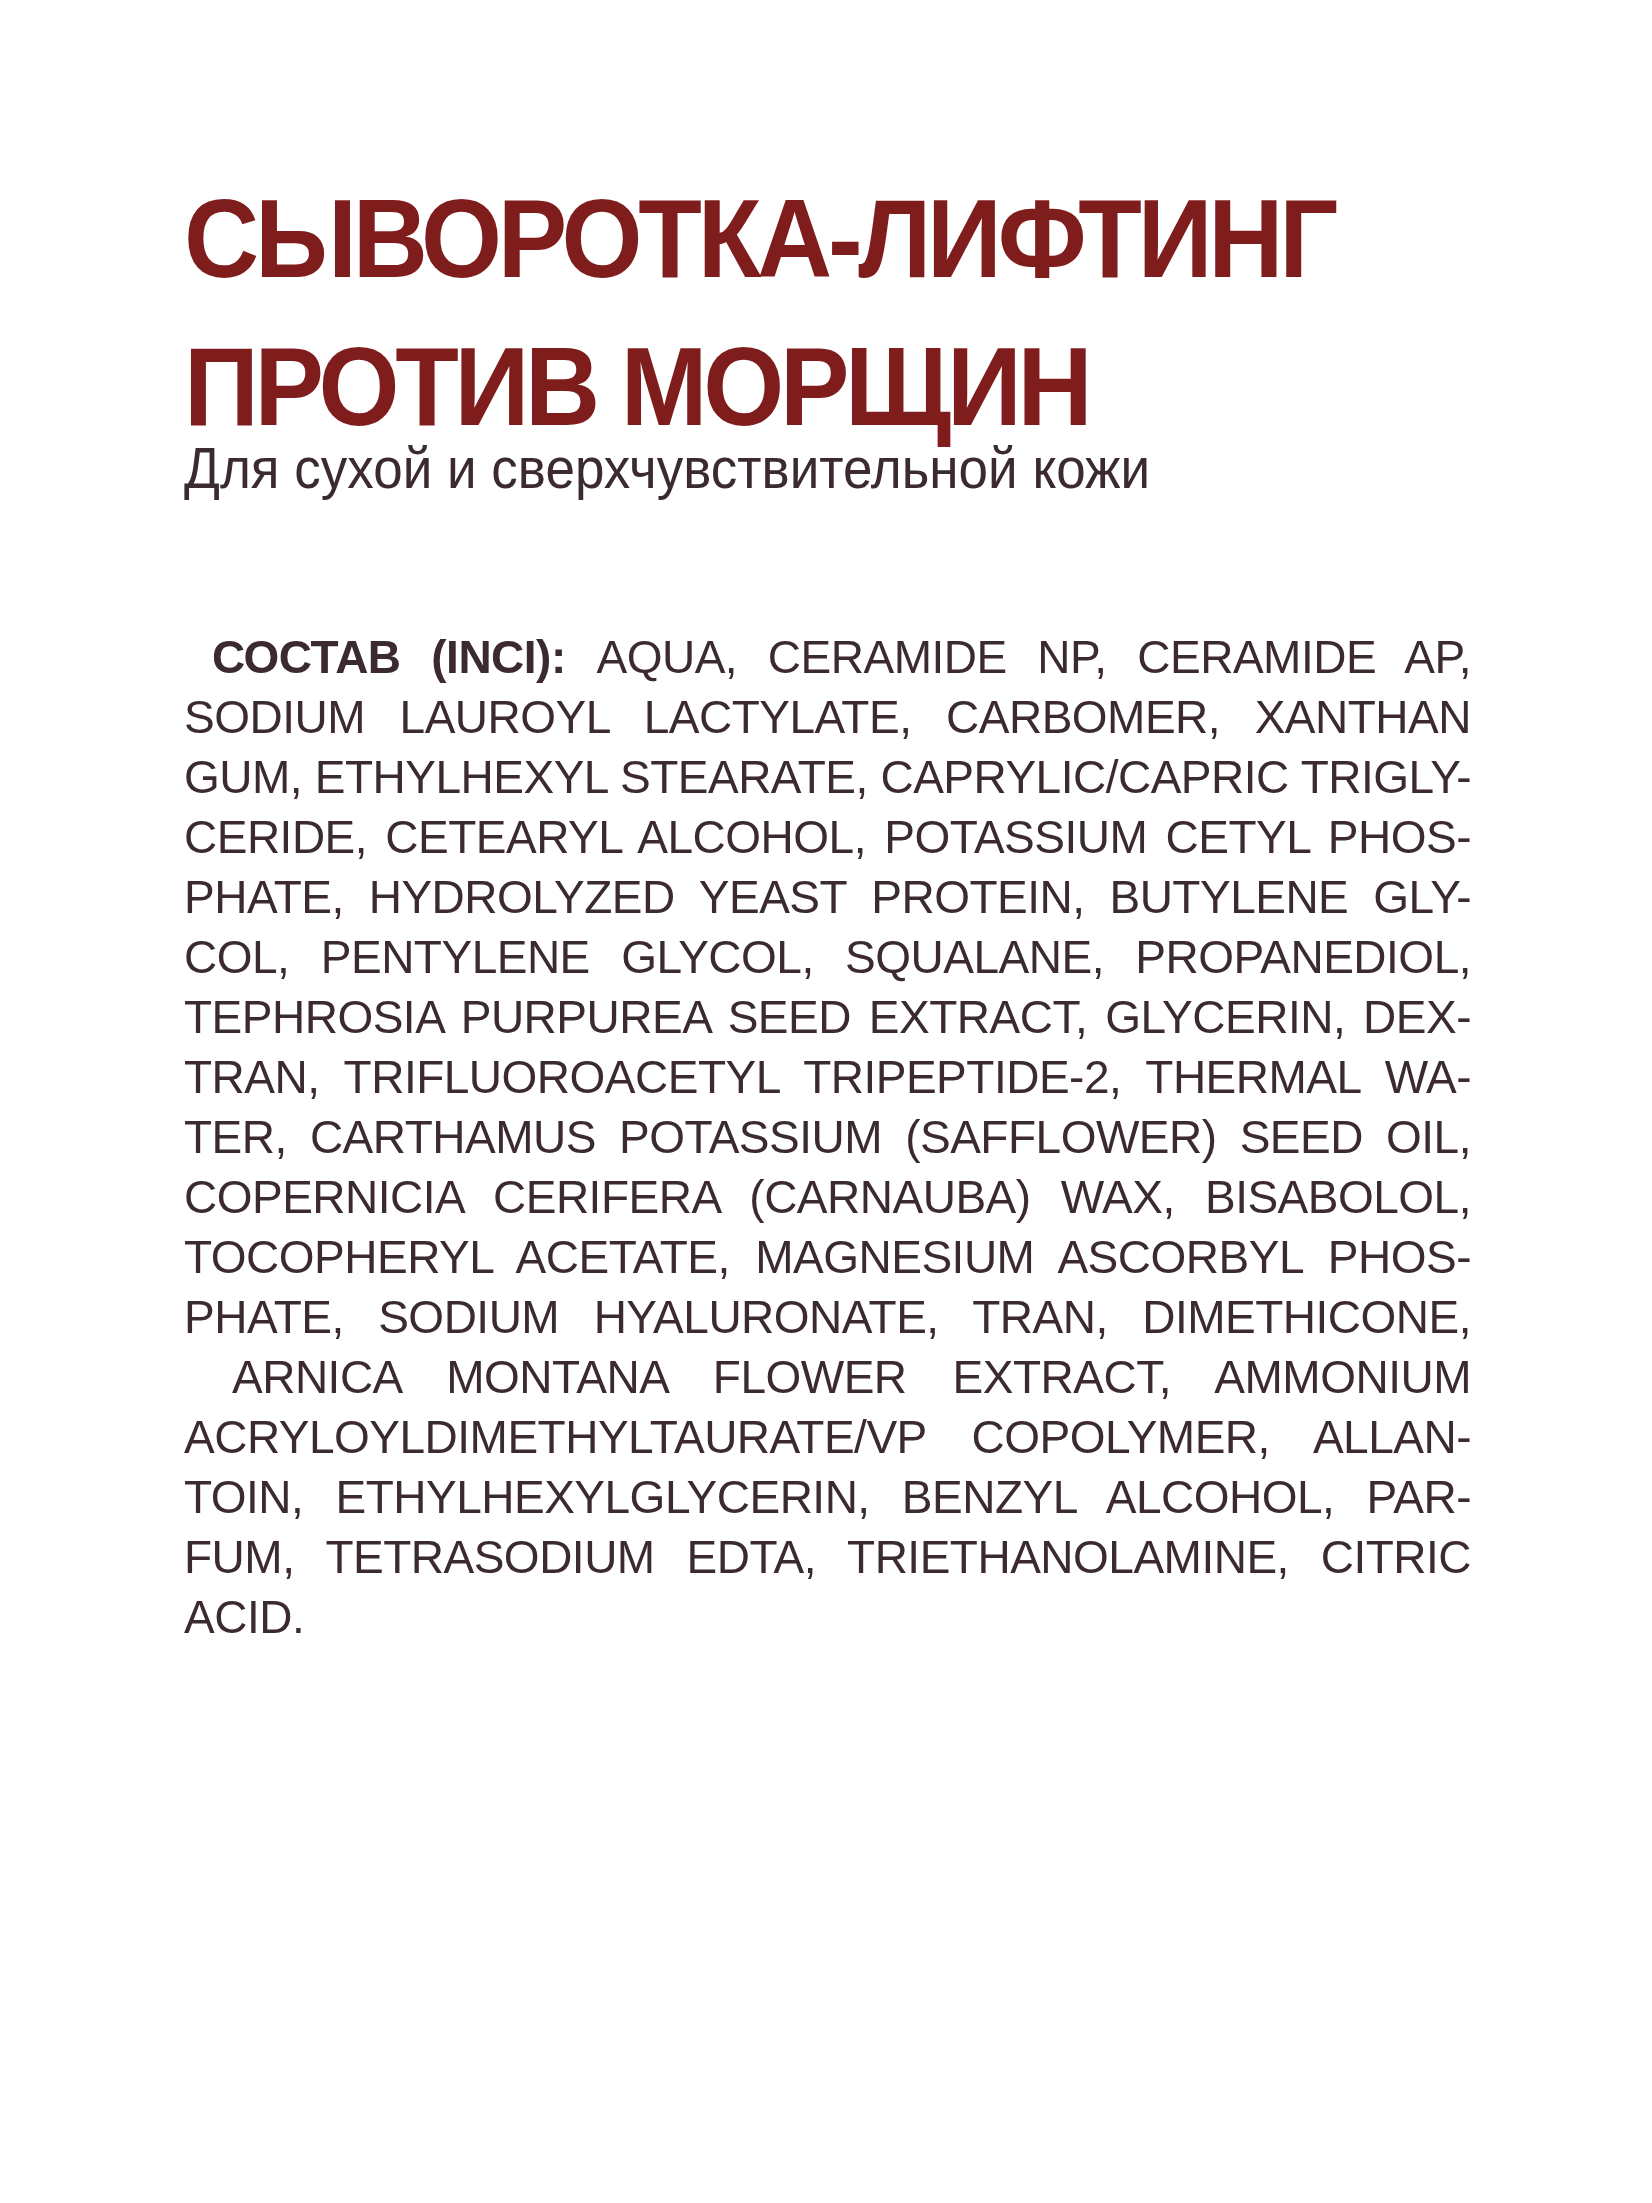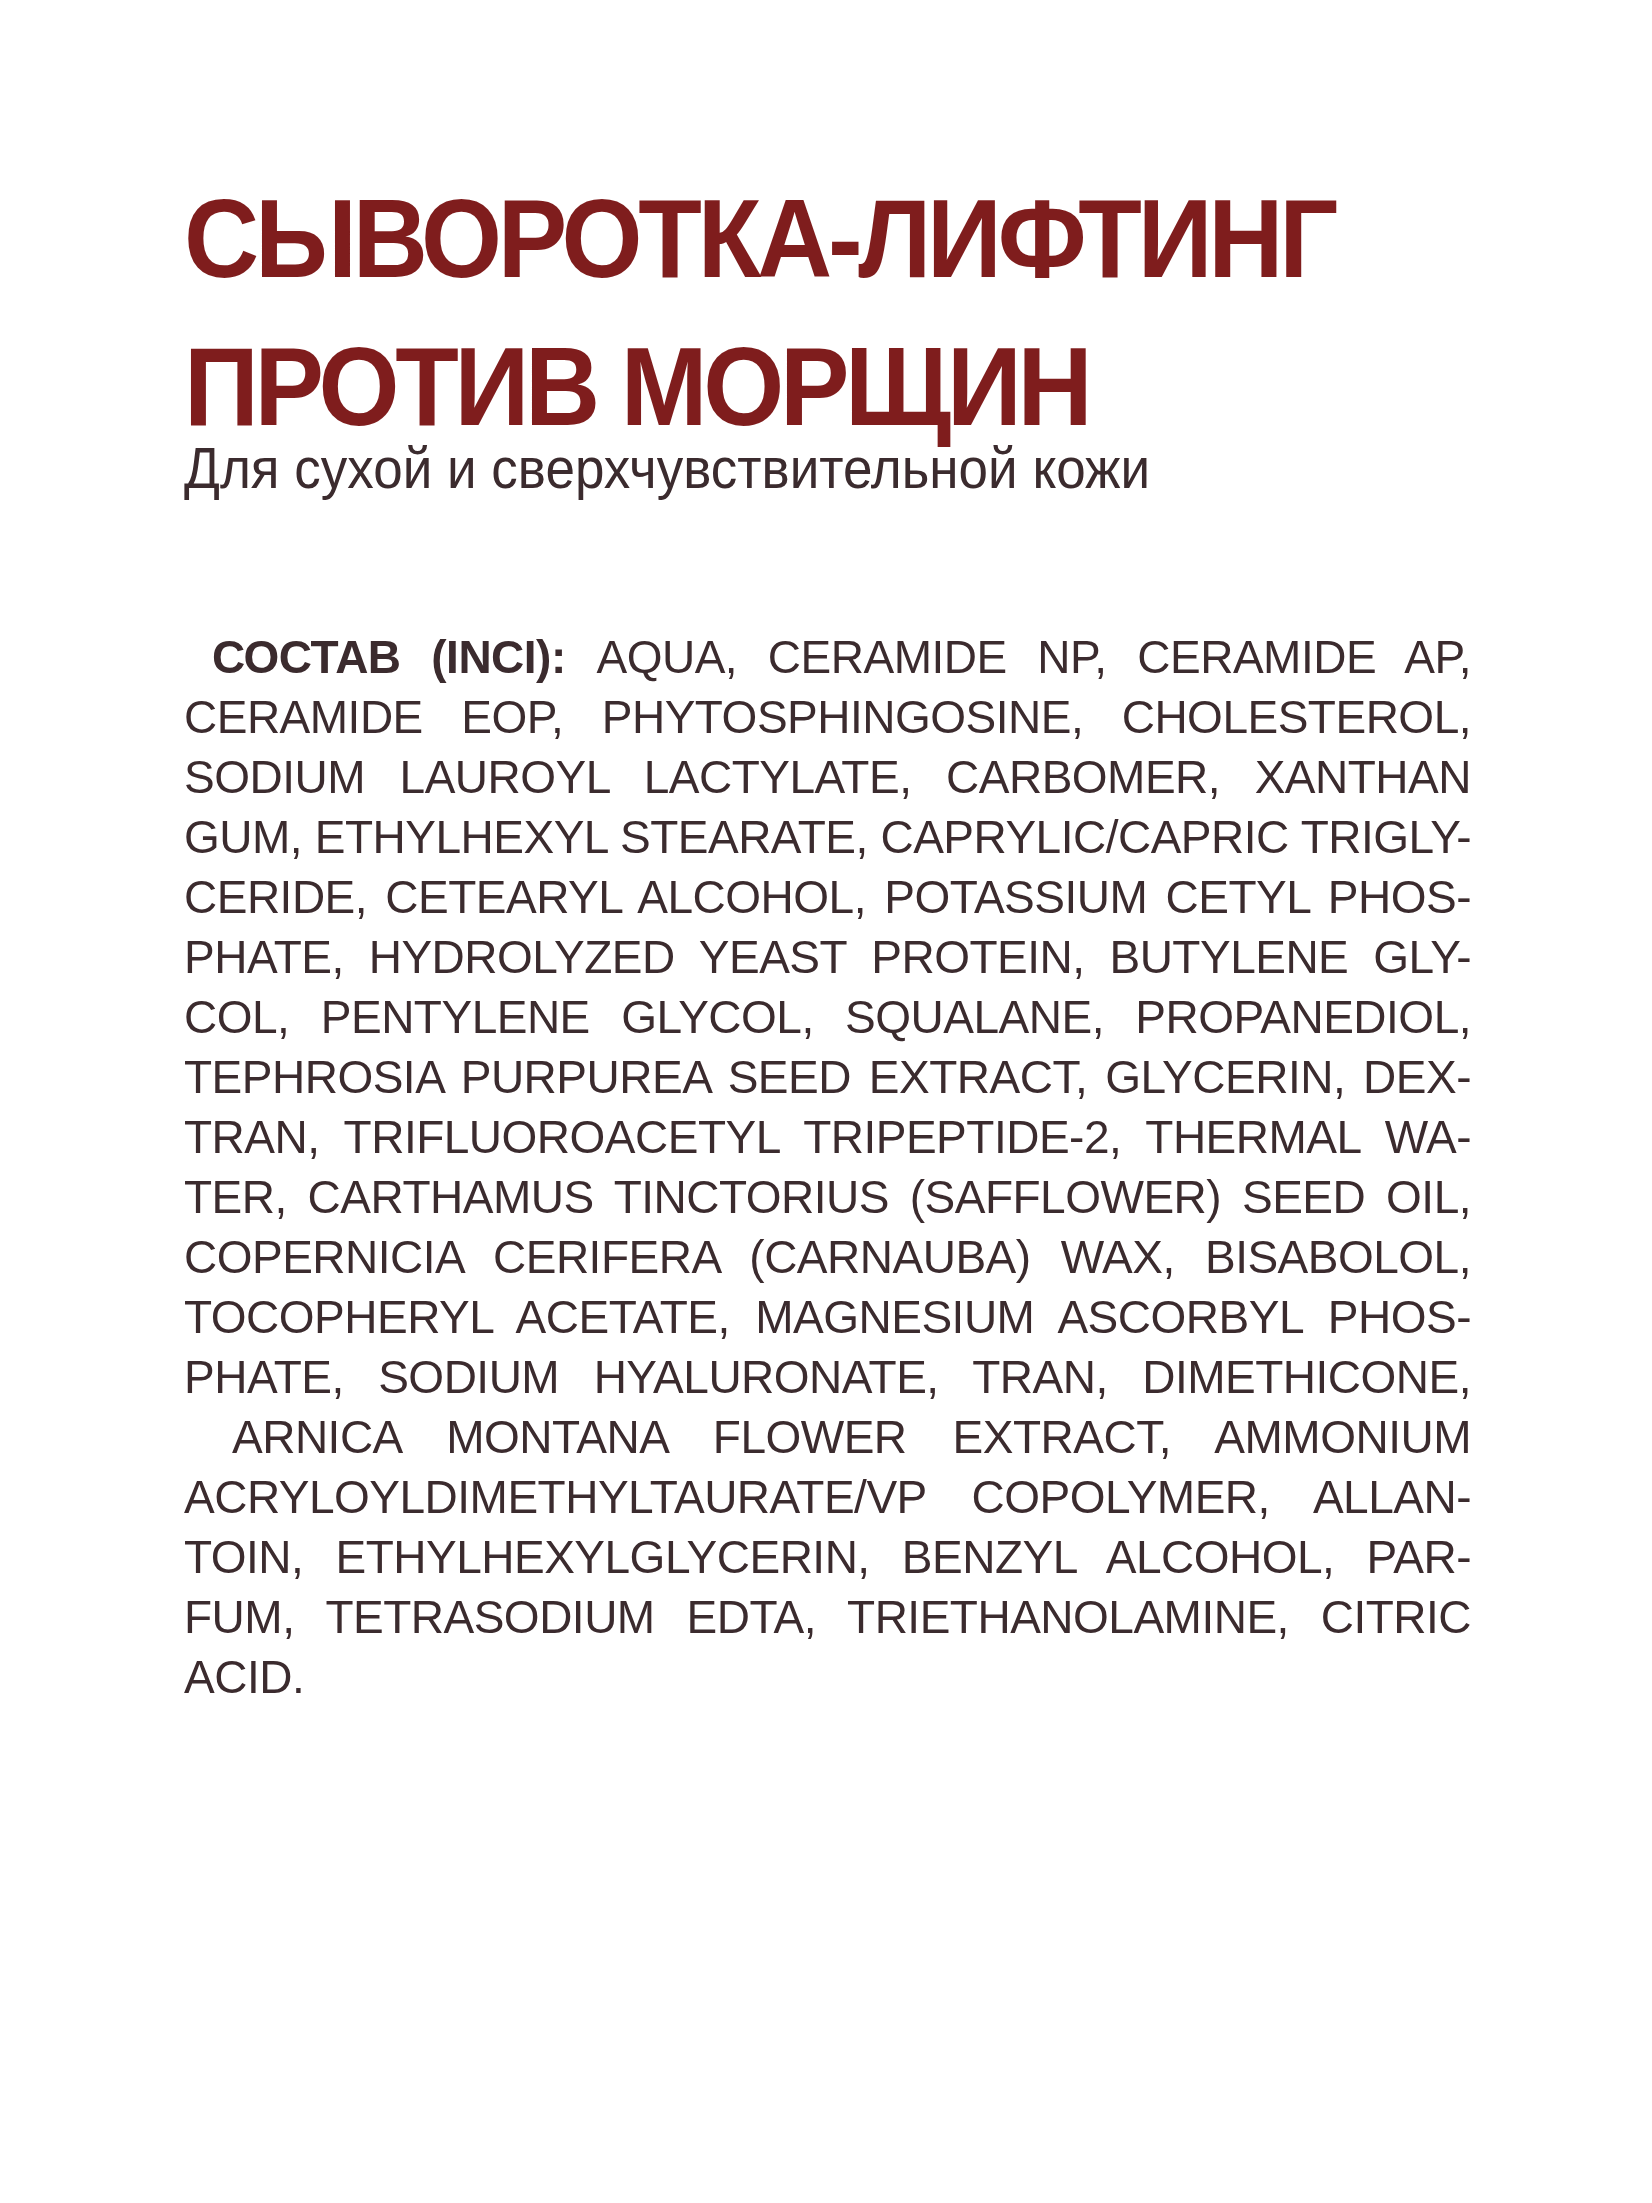--- a/index.html
+++ b/index.html
@@ -35,29 +35,28 @@
 
   <h1 class="title">
     <span class="tline">СЫВОРОТКА-ЛИФТИНГ</span>
     <span class="tline">ПРОТИВ МОРЩИН</span>
   </h1>
 
   <p class="subtitle">Для сухой и сверхчувствительной кожи</p>
 
   <div class="inci">
     <span class="line" style="white-space: normal;"><span class="label">СОСТАВ (INCI):</span> <span>AQUA, CERAMIDE NP, CERAMIDE AP,</span></span>
-    <span class="line" style="white-space: normal;">CERAMIDE EOP, PHYTOSPHINGOSINE, CHOLESTEROL,</span>
     <span class="line" style="white-space: normal;">SODIUM LAUROYL LACTYLATE, CARBOMER, XANTHAN</span>
     <span class="line" style="white-space: normal;">GUM, ETHYLHEXYL STEARATE, CAPRYLIC/CAPRIC TRIGLY-</span>
     <span class="line" style="white-space: normal;">CERIDE, CETEARYL ALCOHOL, POTASSIUM CETYL PHOS-</span>
     <span class="line" style="white-space: normal;">PHATE, HYDROLYZED YEAST PROTEIN, BUTYLENE GLY-</span>
     <span class="line" style="white-space: normal;">COL, PENTYLENE GLYCOL, SQUALANE, PROPANEDIOL,</span>
     <span class="line" style="white-space: normal;">TEPHROSIA PURPUREA SEED EXTRACT, GLYCERIN, DEX-</span>
     <span class="line" style="white-space: normal;">TRAN, TRIFLUOROACETYL TRIPEPTIDE-2, THERMAL WA-</span>
-    <span class="line" style="white-space: normal;">TER, CARTHAMUS TINCTORIUS (SAFFLOWER) SEED OIL,</span>
+    <span class="line" style="white-space: normal;">TER, CARTHAMUS POTASSIUM (SAFFLOWER) SEED OIL,</span>
     <span class="line" style="white-space: normal;">COPERNICIA CERIFERA (CARNAUBA) WAX, BISABOLOL,</span>
     <span class="line" style="white-space: normal;">TOCOPHERYL ACETATE, MAGNESIUM ASCORBYL PHOS-</span>
     <span class="line" style="white-space: normal;">PHATE, SODIUM HYALURONATE, TRAN, DIMETHICONE,</span>
     <span class="line" style="white-space: normal; margin-left: 48px;">ARNICA MONTANA FLOWER EXTRACT, AMMONIUM</span>
     <span class="line" style="white-space: normal;">ACRYLOYLDIMETHYLTAURATE/VP COPOLYMER, ALLAN-</span>
     <span class="line" style="white-space: normal;">TOIN, ETHYLHEXYLGLYCERIN, BENZYL ALCOHOL, PAR-</span>
     <span class="line" style="white-space: normal;">FUM, TETRASODIUM EDTA, TRIETHANOLAMINE, CITRIC</span>
     <span class="line last" style="white-space: normal;">ACID.</span>
   </div>
 

